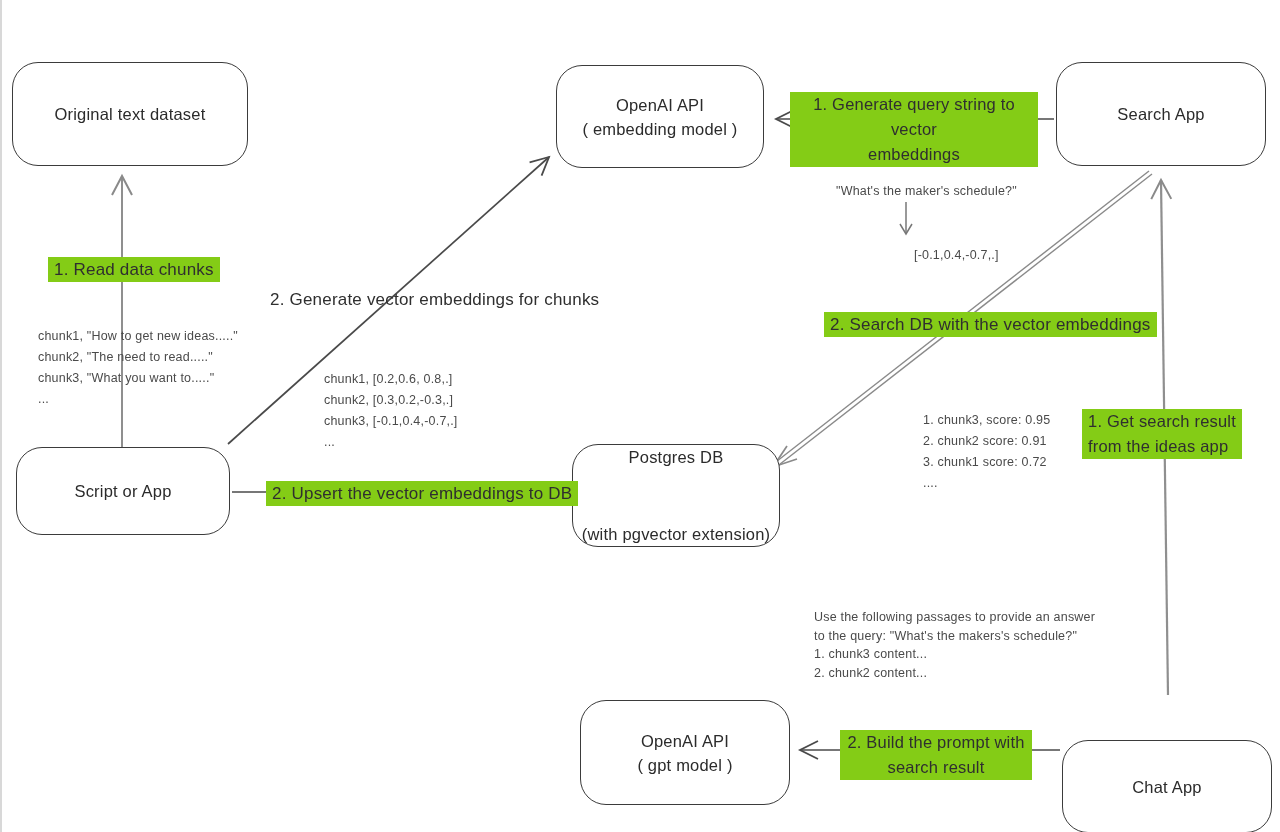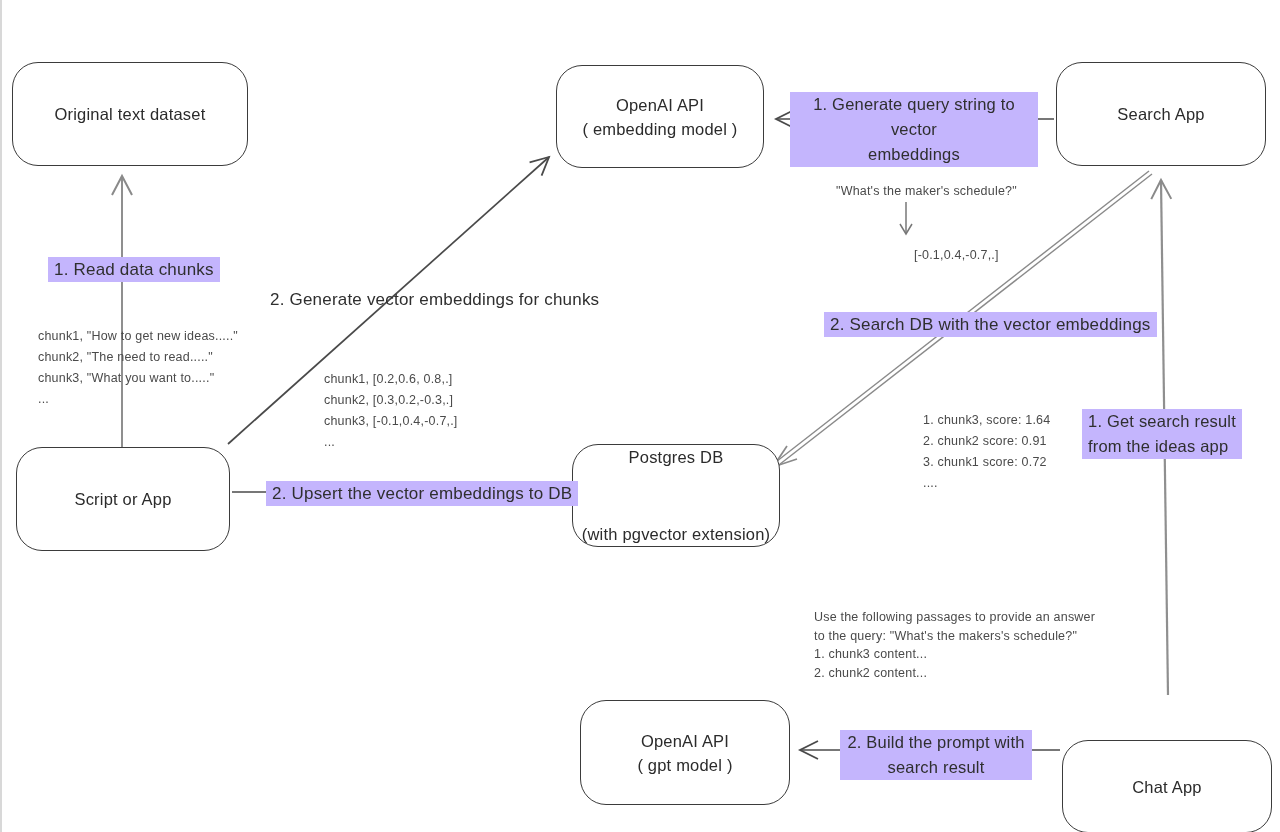--- a/index.html
+++ b/index.html
@@ -15,21 +15,21 @@
     position:absolute;z-index:2;
     background:#ffffff;border:1.7px solid #3b3b3b;border-radius:26px;
     display:flex;flex-direction:column;align-items:center;justify-content:center;
     text-align:center;font-size:16.5px;letter-spacing:.2px;line-height:24px;color:#2b2b2b;
     box-sizing:border-box;
   }
   .elabel{
     position:absolute;z-index:3;font-size:17px;letter-spacing:.2px;color:#2f2f2f;
     line-height:25px;white-space:nowrap;
   }
-  .elabel.mask{background:#c4b5fd;padding:0 6px;}
+  .elabel.mask{background:#84cc16;padding:0 6px;}
   .elabel.center{text-align:center;white-space:normal;}
   .ann{
     position:absolute;z-index:3;font-size:12.5px;color:#4a4a4a;
     line-height:21px;letter-spacing:.2px;white-space:nowrap;
   }
 </style>
 </head>
 <body>
 
 <div id="edge-left"></div>
@@ -72,21 +72,21 @@
 
 <div class="node" style="left:556px;top:65px;width:208px;height:103px;">
   <div>OpenAI API</div>
   <div>( embedding model )</div>
 </div>
 
 <div class="node" style="left:1056px;top:62px;width:210px;height:104px;">
   <div>Search App</div>
 </div>
 
-<div class="node" style="left:16px;top:447px;width:214px;height:104px;">
+<div class="node" style="left:16px;top:447px;width:214px;height:88px;">
   <div>Script or App</div>
 </div>
 
 <div class="node" style="left:572px;top:444px;width:208px;height:103px;justify-content:space-between;">
   <div>Postgres DB</div>
   <div>(with pgvector extension)</div>
 </div>
 
 <div class="node" style="left:580px;top:700px;width:210px;height:105px;">
   <div>OpenAI API</div>
@@ -132,21 +132,21 @@
   <div>chunk2, [0.3,0.2,-0.3,.]</div>
   <div>chunk3, [-0.1,0.4,-0.7,.]</div>
   <div>...</div>
 </div>
 
 <div class="ann" style="left:836px;top:181px;">"What's the maker's schedule?"</div>
 
 <div class="ann" style="left:870px;top:245px;padding-left:44px;">[-0.1,0.4,-0.7,.]</div>
 
 <div class="ann" style="left:923px;top:410px;">
-  <div>1. chunk3, score: 1.64</div>
+  <div>1. chunk3, score: 0.95</div>
   <div>2. chunk2 score: 0.91</div>
   <div>3. chunk1 score: 0.72</div>
   <div>....</div>
 </div>
 
 <div class="ann" style="left:814px;top:608px;line-height:18.5px;">
   <div>Use the following passages to provide an answer</div>
   <div>to the query: "What's the makers's schedule?"</div>
   <div>1. chunk3 content...</div>
   <div>2. chunk2 content...</div>

